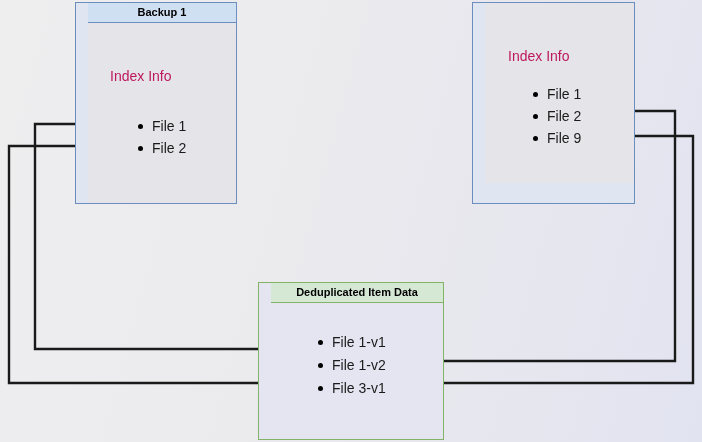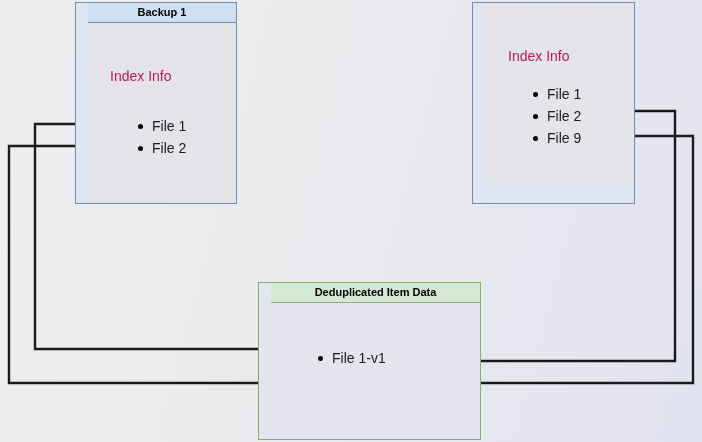--- a/index.html
+++ b/index.html
@@ -155,22 +155,24 @@
     <div class="node-body">
       <div class="index-label" style="left:23px; top:45px;">Index Info</div>
       <ul class="file-list" style="left:46px; top:80px;">
         <li>File 1</li>
         <li>File 2</li>
         <li>File 9</li>
       </ul>
     </div>
   </div>
 
-  <div class="node green" style="left:258px; top:282px; width:223px; height:158px;">
+  <div class="node green" style="left:258px; top:282px; width:186px; height:158px;">
     <div class="node-header">Deduplicated Item Data</div>
     <div class="node-body">
-      <ul class="file-list dedup-list" style="left:45px; top:44px;">
+      <ul class="file-list dedup-list" style="left:45px; top:28px;">
         <li>File 1-v1</li>
+        <li>File 1-v2</li>
+        <li>File 3-v1</li>
       </ul>
     </div>
   </div>
 
 </div>
 
 </body></html>

